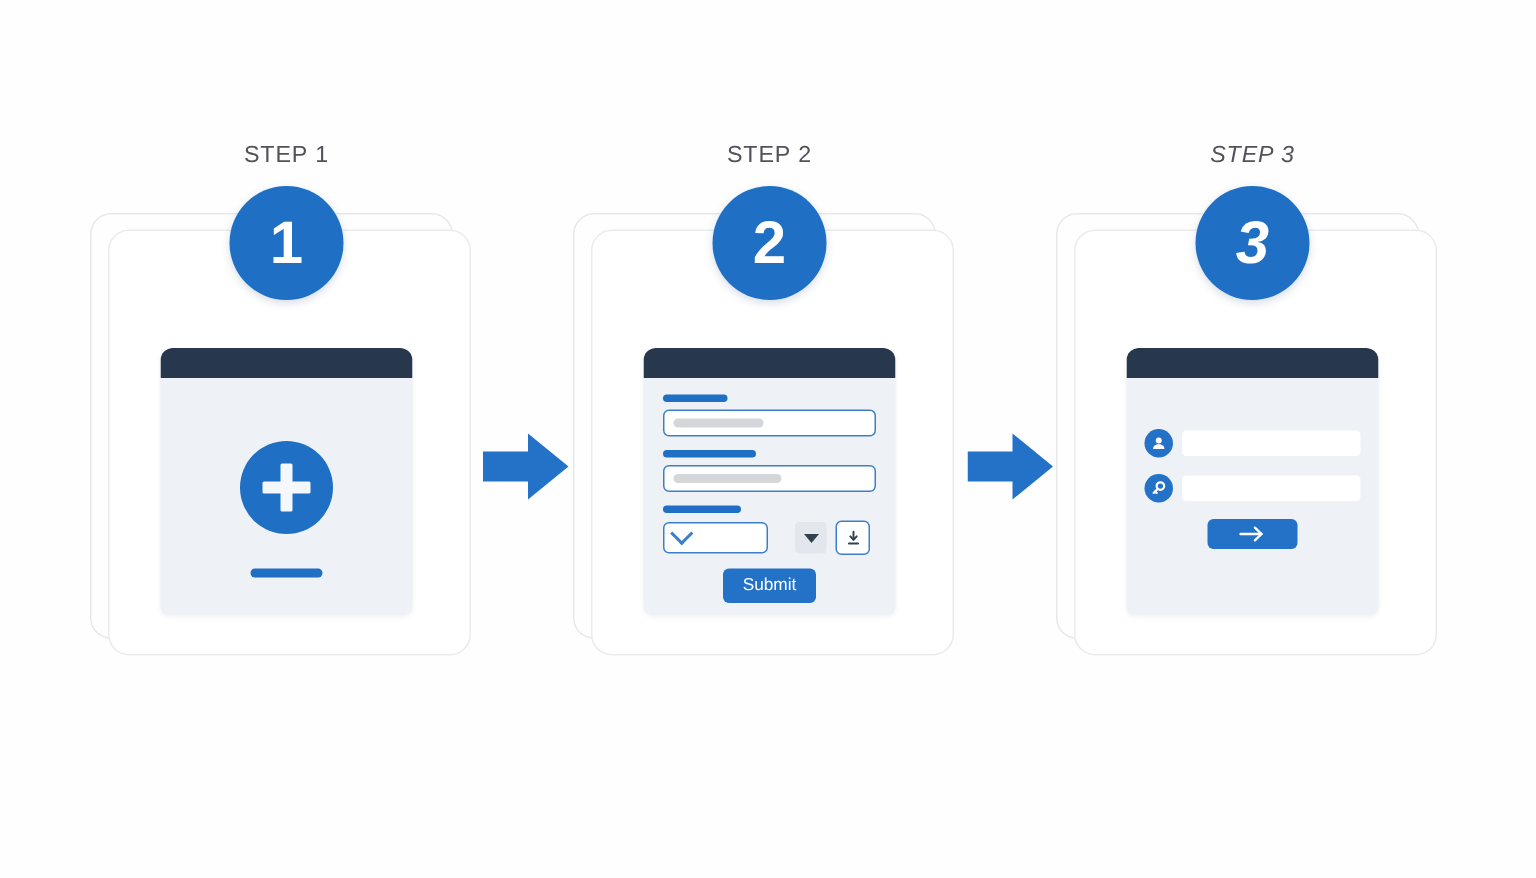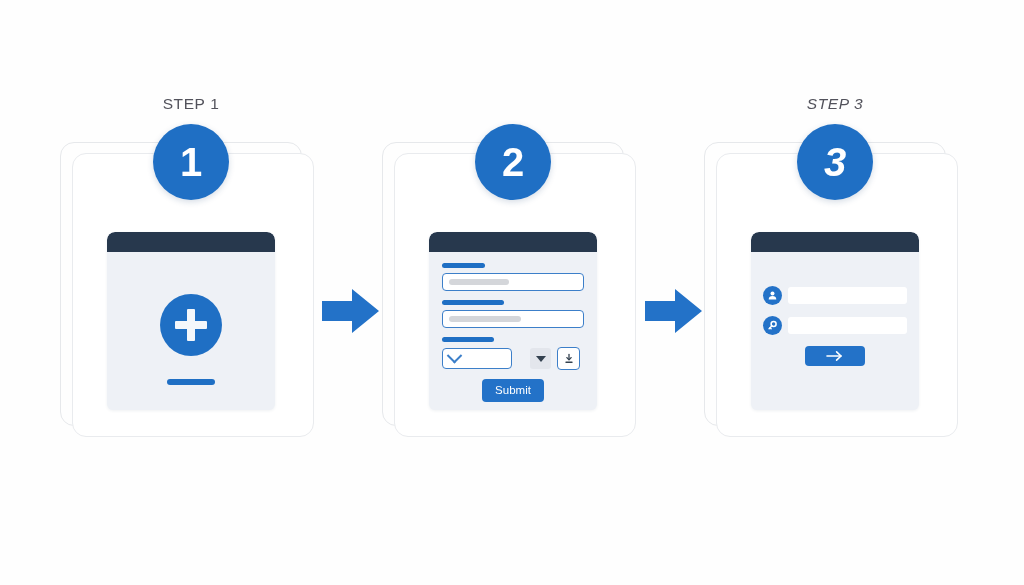--- a/index.html
+++ b/index.html
@@ -330,20 +330,21 @@
       </div>
     </div>
 
     <div class="connector connector-1">
       <svg width="58" height="46" viewBox="0 0 58 46">
         <path d="M0 13 L30 13 L30 1 L57 23 L30 45 L30 33 L0 33 Z" fill="#2372c8"></path>
       </svg>
     </div>
 
     <div class="step step-2">
+      <div class="step-label">STEP 2</div>
 
       <div class="frame-outer"></div>
       <div class="frame-inner"></div>
 
       <div class="badge">2</div>
 
       <div class="window">
         <div class="window-bar"></div>
         <div class="window-body">
           <div class="form-pad">

